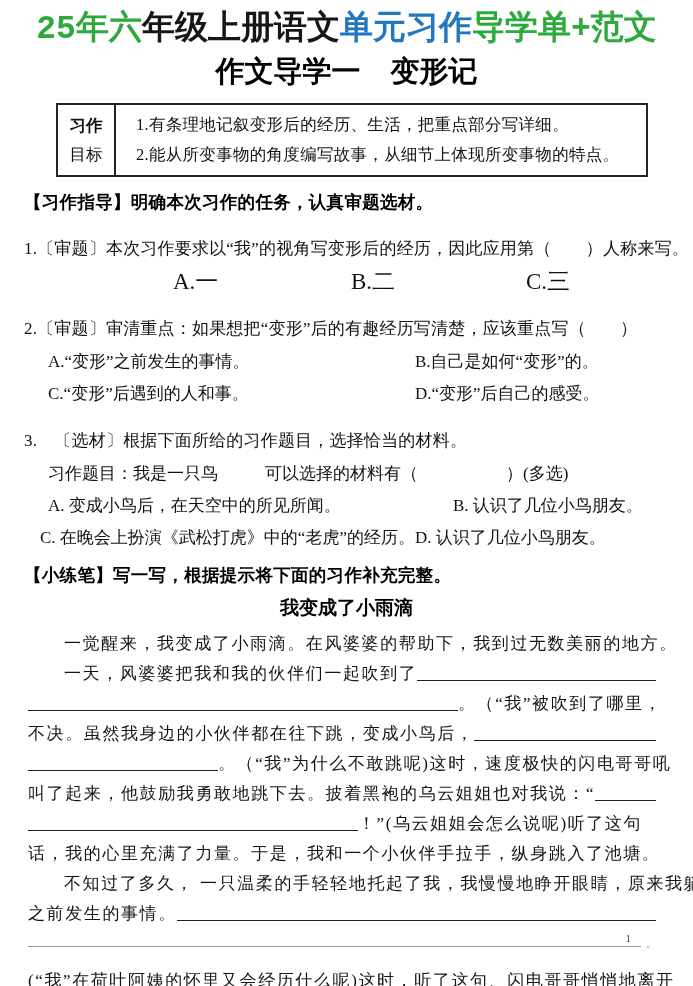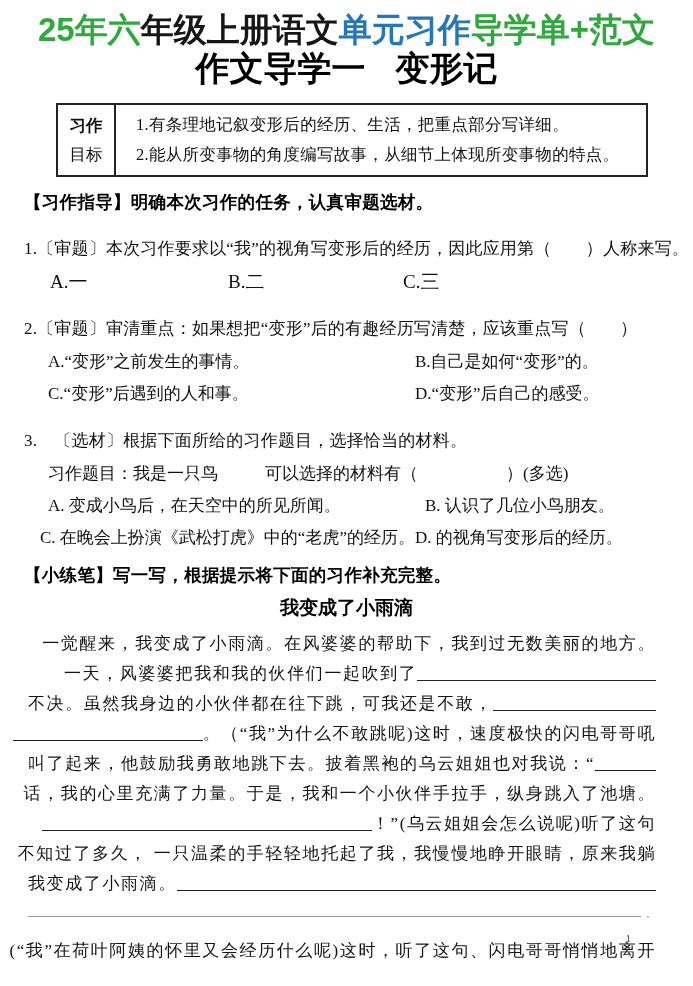--- a/index.html
+++ b/index.html
@@ -3,29 +3,29 @@
 <meta charset="utf-8">
 <style>
   html,body{margin:0;padding:0;background:#e8e8e8;}
   .page{
     width:693px;height:986px;margin:0 auto;background:#ffffff;
     position:relative;overflow:hidden;color:#111;
     font-family:"Liberation Serif","DejaVu Serif",serif;
   }
   
   .h1{
-    text-align:center;font-family:Liberation Sans, sans-serif;
+    text-align:center;font-family:Liberation Mono, monospace;
     font-weight:bold;font-size:33px;line-height:40px;margin:10px 0 0 0;white-space:nowrap;
   }
   .h1 .green{color:#2eaa3c}
   .h1 .blue{color:#2277be}
   .h1 .black{color:#161616}
   .h2{
-    text-align:center;font-family:Liberation Mono, monospace;
-    font-weight:bold;font-size:34px;line-height:36px;margin:3px 0 0 0;color:#000;
+    text-align:center;font-family:Liberation Serif, serif;
+    font-weight:bold;font-size:29px;line-height:36px;margin:3px 0 0 0;color:#000;
   }
   .h2 .gap{display:inline-block;width:30px;}
   
   .goal-table{
     width:592px;margin:14px 0 0 56px;border-collapse:collapse;
     font-size:16.5px;
   }
   .goal-table td{border:2px solid #222;}
   .gt-left{
     width:52px;text-align:center;vertical-align:middle;padding:6px 2px;line-height:29px;
@@ -33,39 +33,39 @@
   .gt-h{font-family:"Liberation Sans","DejaVu Sans",sans-serif;font-weight:bold;text-align:right;}
   .gt-right{padding:4px 20px;line-height:30px;letter-spacing:0.3px;}
   
   .sec-head{
     font-family:"Liberation Sans","DejaVu Sans",sans-serif;font-weight:bold;
     font-size:17.5px;line-height:24px;margin:13px 0 0 24px;color:#000;letter-spacing:0.3px;
   }
   
   .q{font-size:17px;line-height:25px;margin:22px 0 0 24px;letter-spacing:0.2px;white-space:nowrap;}
   .q3{margin-left:24px;}
-  .q1-opts{display:flex;margin:8px 0 0 50px;font-size:19px;line-height:25px;}
+  .q1-opts{display:flex;margin:8px 0 0 50px;font-size:23px;line-height:25px;justify-content:center;}
   .q1-opts .o1{width:178px;}
   .q1-opts .o2{width:175px;}
   .q2-opts{
     display:grid;grid-template-columns:367px auto;row-gap:7px;
     margin:8px 0 0 48px;font-size:17px;line-height:25px;
   }
   .q3-prompt{display:flex;margin:8px 0 0 48px;font-size:17px;line-height:25px;}
   .q3-prompt .pt{width:217px;}
   .q3-prompt .pgap{width:88px;}
-  .q3-row1{display:grid;grid-template-columns:377px auto;margin:7px 0 0 48px;font-size:17px;line-height:25px;}
+  .q3-row1{display:grid;grid-template-columns:377px auto;margin:7px 0 0 48px;font-size:17px;line-height:25px;gap:28px;}
   .q3-row2{display:flex;margin:7px 0 0 40px;font-size:17px;line-height:25px;white-space:nowrap;}
   
   .essay-title{
     text-align:center;font-family:"Liberation Sans","DejaVu Sans",sans-serif;
     font-weight:bold;font-size:19px;line-height:25px;margin:8px 0 0 0;color:#000;
   }
   .essay{margin:5px 37px 0 28px;font-size:17px;letter-spacing:1.6px;color:#141414;}
-  .e-line{display:flex;align-items:flex-end;height:30px;justify-content:flex-end;}
+  .e-line{display:flex;align-items:flex-end;height:30px;}
   .e-line .txt{white-space:nowrap;}
   .ind{padding-left:36px;}
   .blank{border-bottom:1.2px solid #222;height:0;margin-bottom:4px;}
   .grow{flex:1 1 auto;}
   .w430{width:430px;flex:0 0 auto;}
   .w190{width:190px;flex:0 0 auto;}
   .w330{width:330px;flex:0 0 auto;}
   .rule-line{height:26px;margin:5px 0 3px 0;display:flex;align-items:flex-end;}
   .rule{flex:1 1 auto;border-bottom:1px solid #9b9b9b;height:0;margin-bottom:9px;}
   .rule-end{font-size:10px;color:#777;margin:0 0 5px 5px;letter-spacing:0;}
@@ -124,58 +124,62 @@
     <span>可以选择的材料有（</span>
     <span class="pgap"></span>
     <span>）(多选)</span>
   </div>
   <div class="q3-row1">
     <span>A. 变成小鸟后，在天空中的所见所闻。</span>
     <span>B. 认识了几位小鸟朋友。</span>
   </div>
   <div class="q3-row2">
     <span>C. 在晚会上扮演《武松打虎》中的“老虎”的经历。</span>
-    <span>D. 的视角写变形后的经历。</span>
+    <span>D. 认识了几位小鸟朋友。</span>
   </div>
 
   <div class="sec-head">【小练笔】写一写，根据提示将下面的习作补充完整。</div>
   <div class="essay-title">我变成了小雨滴</div>
 
   <div class="essay">
     <div class="e-line">
       <span class="txt ind">一觉醒来，我变成了小雨滴。在风婆婆的帮助下，我到过无数美丽的地方。</span>
     </div>
     <div class="e-line">
       <span class="txt ind">一天，风婆婆把我和我的伙伴们一起吹到了</span>
       <span class="blank grow"></span>
     </div>
     <div class="e-line">
-      <span class="txt">不决。虽然我身边的小伙伴都在往下跳，可我还是不敢，</span>
+      <span class="blank w430"></span>
+      <span class="txt">。（“我”被吹到了哪里，</span>
+    </div>
+    <div class="e-line">
+      <span class="txt">不决。虽然我身边的小伙伴都在往下跳，变成小鸟后，</span>
       <span class="blank grow"></span>
     </div>
     <div class="e-line">
       <span class="blank w190"></span>
       <span class="txt">。（“我”为什么不敢跳呢)这时，速度极快的闪电哥哥吼</span>
     </div>
     <div class="e-line">
       <span class="txt">叫了起来，他鼓励我勇敢地跳下去。披着黑袍的乌云姐姐也对我说：“</span>
       <span class="blank grow"></span>
     </div>
     <div class="e-line">
-      <span class="txt">话，我的心里充满了力量。于是，我和一个小伙伴手拉手，纵身跳入了池塘。</span>
+      <span class="blank w330"></span>
+      <span class="txt">！”(乌云姐姐会怎么说呢)听了这句</span>
     </div>
     <div class="e-line">
-      <span class="blank w330"></span>
-      <span class="txt">！”(乌云姐姐会怎么说呢)听了这句</span>
+      <span class="txt">话，我的心里充满了力量。于是，我和一个小伙伴手拉手，纵身跳入了池塘。</span>
     </div>
     <div class="e-line">
       <span class="txt ind">不知过了多久， 一只温柔的手轻轻地托起了我，我慢慢地睁开眼睛，原来我躺</span>
     </div>
     <div class="e-line">
-      <span class="txt">我变成了小雨滴。</span>
+      <span class="txt">之前发生的事情。</span>
       <span class="blank grow"></span>
     </div>
     <div class="e-line rule-line">
       <span class="rule"></span>
       <span class="rule-end">。</span>
     </div>
     <div class="e-line mt6">
       <span class="txt">(“我”在荷叶阿姨的怀里又会经历什么呢)这时，听了这句、闪电哥哥悄悄地离开</span>
     </div>
   </div>

